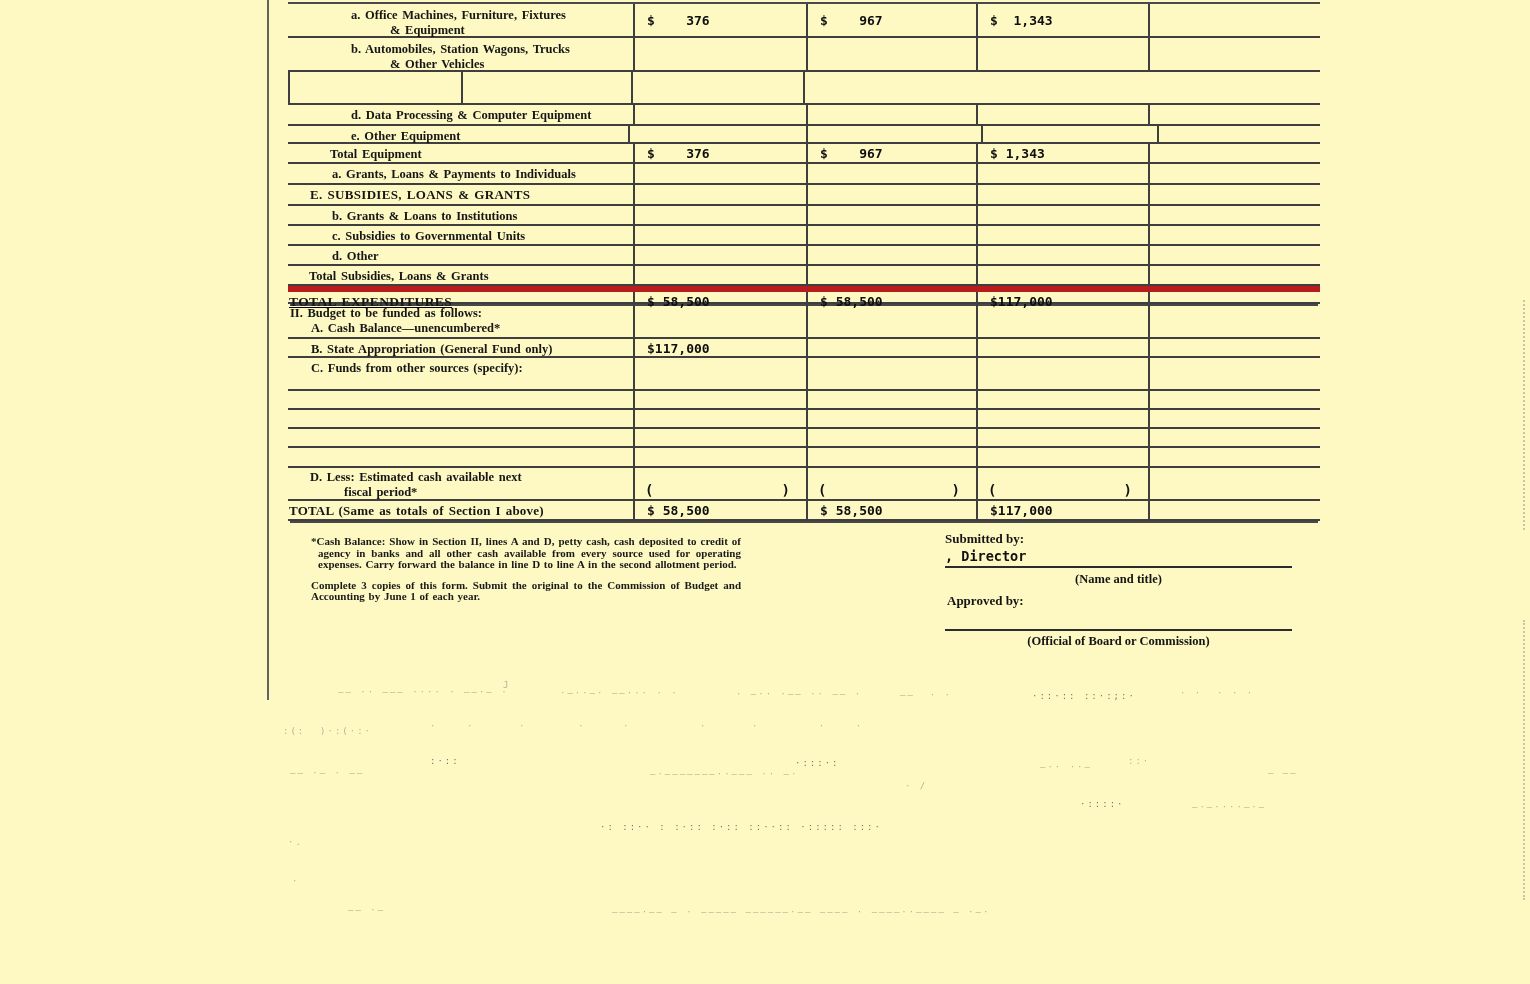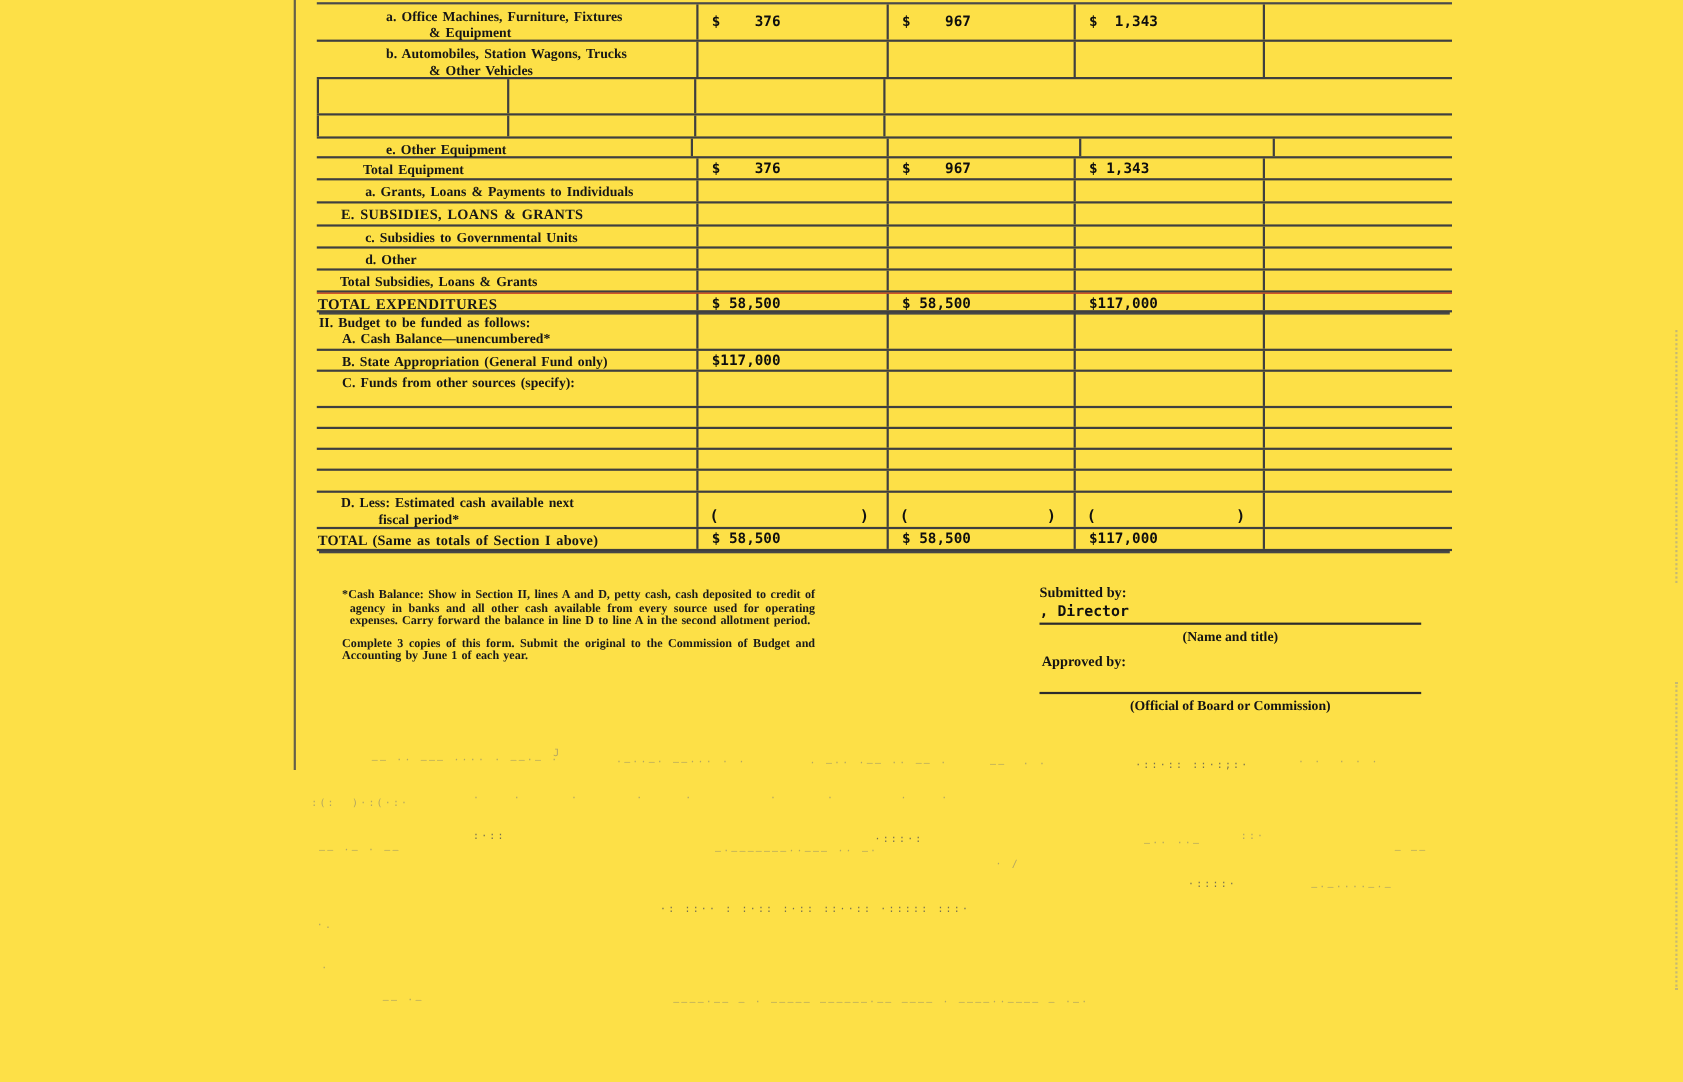--- a/index.html
+++ b/index.html
@@ -1,27 +1,27 @@
 <!DOCTYPE html>
 <html><head>
 <meta charset="utf-8">
 <style>
   html,body{margin:0;padding:0;background:#fff;}
-  .page{position:relative;width:1530px;height:984px;background:#fde047;overflow:hidden;
+  .page{position:relative;width:1530px;height:984px;background:#fef9c3;overflow:hidden;
         font-family:"Liberation Serif",serif;}
 
   
   .page-edge-line{position:absolute;left:267px;top:0;width:0;height:700px;
         border-left:2px solid #4a4a4a;opacity:.85;}
 
   
   .tbl{position:absolute;left:288px;top:2px;width:1032px;border-top:2px solid #4a4a4a;}
   .row{display:flex;box-sizing:border-box;border-bottom:2px solid #3f3f3f;position:relative;}
   .row.dbl{box-shadow:0 4px 0 -2px #474747;}
-  .row.thick{border-top:1px solid #b91c1c;}
+  .row.thick{border-top:6px solid #b91c1c;text-decoration:underline;}
   .lbl{width:345px;box-sizing:border-box;padding-top:3px;
        font-weight:bold;font-size:12.5px;line-height:14.5px;color:#161616;word-spacing:1.5px;}
   .cell{box-sizing:border-box;border-left:2px solid #3f3f3f;overflow:visible;position:relative;}
   .c1{width:173px}.c2{width:170px}.c3{width:172px}.c4{width:172px}
 
   .val{display:inline-block;white-space:pre;padding-left:12px;
        font-family:"DejaVu Sans Mono",monospace;font-weight:bold;font-size:13px;color:#0e0e0e;}
   .val.mid{margin-top:9px}
   .val.up{margin-top:-5px}
   .val.up2{margin-top:-3px}
@@ -102,20 +102,23 @@
         <div class="cell c3"></div>
         <div class="cell c4"></div>
       </div>
       <div class="row r-eq" style="height: 33px;">
         <div class="cell c1"></div>
         <div class="cell c2"></div>
         <div class="cell c3"></div>
         <div class="cell c4"></div>
       </div>
       <div class="row r-eq1" style="height: 21px;">
+        <div class="lbl">
+          <div class="l1">d. Data Processing &amp; Computer Equipment</div>
+        </div>
         <div class="cell c1"></div>
         <div class="cell c2"></div>
         <div class="cell c3"></div>
         <div class="cell c4"></div>
       </div>
       <div class="row r-eq1" style="height: 18px; gap: 14px;">
         <div class="lbl">
           <div class="l1">e. Other Equipment</div>
         </div>
         <div class="cell c1"></div>
@@ -137,20 +140,29 @@
           <div class="l1">a. Grants, Loans &amp; Payments to Individuals</div>
         </div>
         <div class="cell c1"></div>
         <div class="cell c2"></div>
         <div class="cell c3"></div>
         <div class="cell c4"></div>
       </div>
       <div class="row r-sec" style="height: 21px;">
         <div class="lbl">
           <div class="l1">E. SUBSIDIES, LOANS &amp; GRANTS</div>
+        </div>
+        <div class="cell c1"></div>
+        <div class="cell c2"></div>
+        <div class="cell c3"></div>
+        <div class="cell c4"></div>
+      </div>
+      <div class="row r-sub" style="height: 20px;">
+        <div class="lbl">
+          <div class="l1">b. Grants &amp; Loans to Institutions</div>
         </div>
         <div class="cell c1"></div>
         <div class="cell c2"></div>
         <div class="cell c3"></div>
         <div class="cell c4"></div>
       </div>
       <div class="row r-sub" style="height: 20px;">
         <div class="lbl">
           <div class="l1">c. Subsidies to Governmental Units</div>
         </div>

